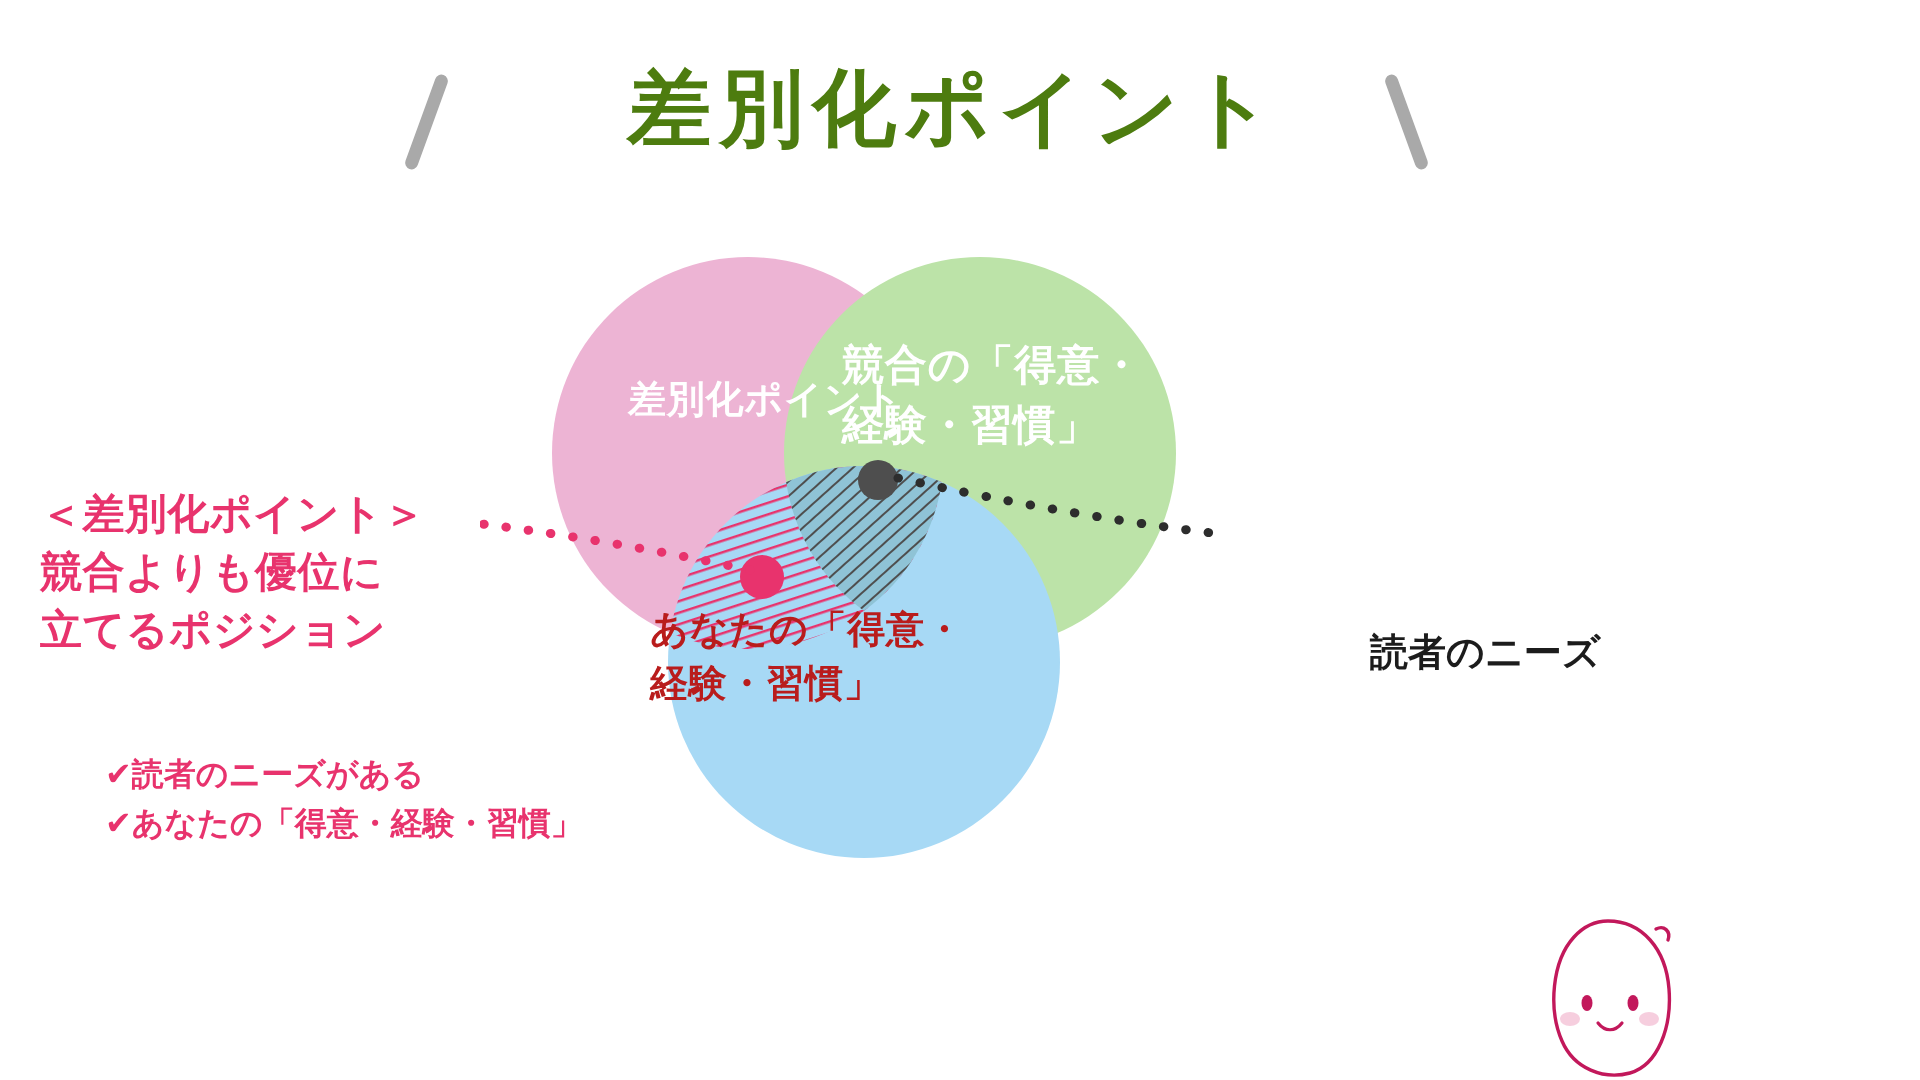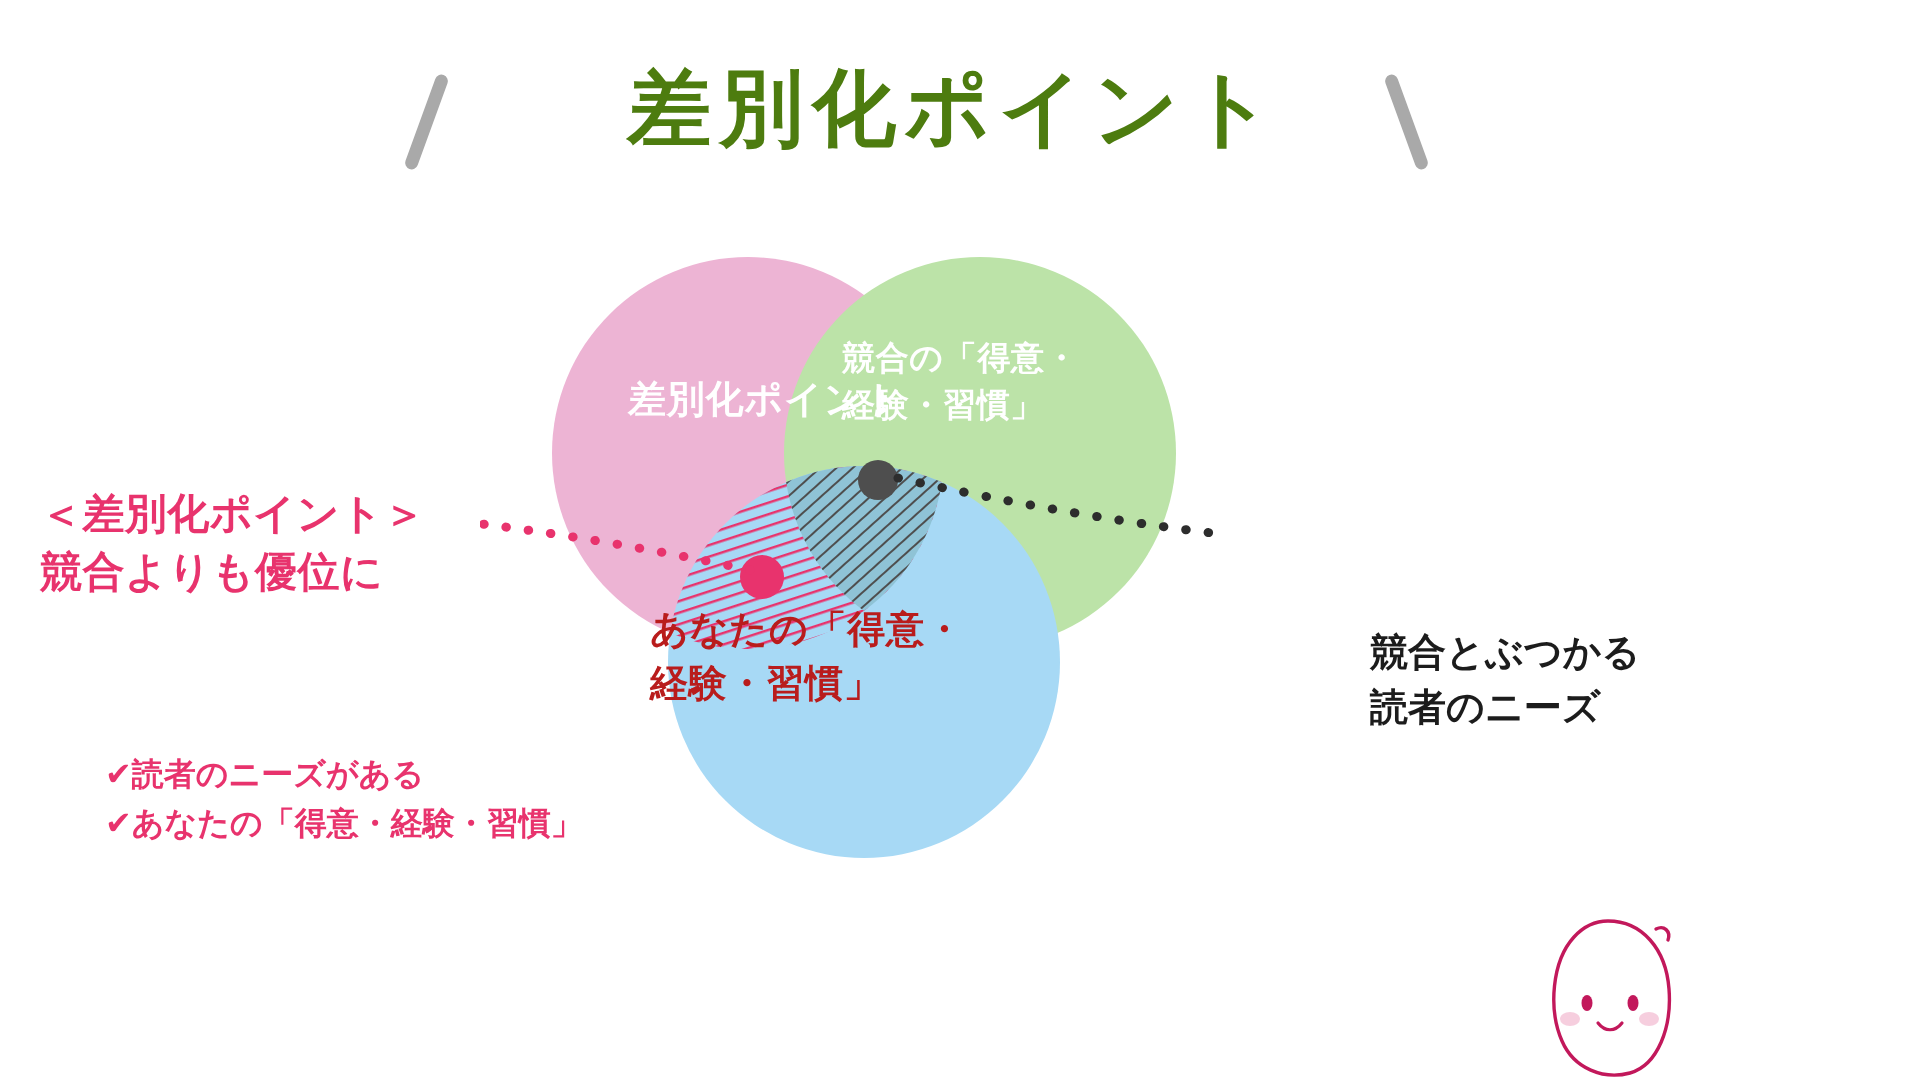--- a/index.html
+++ b/index.html
@@ -140,48 +140,48 @@
       <path d="M 418 253 C 530 278 680 306 830 318" fill="none" stroke="#2d2d2d" stroke-width="9" stroke-linecap="round" stroke-dasharray="0.5 22"></path>
     </svg>
 
     
     <div style="position:absolute;left:148px;top:150px;width:240px;text-align:center;
                 color:#fff;font-size:38px;font-weight:700;line-height:1.28;letter-spacing:.02em;white-space:nowrap;">
       <div>差別化ポイント</div>
     </div>
 
     <div style="position:absolute;left:362px;top:110px;width:280px;text-align:left;
-                color:#fff;font-size:33px;font-weight:700;line-height:1.42;letter-spacing:.02em;white-space:nowrap;">
+                color:#fff;font-size:42px;font-weight:700;line-height:1.42;letter-spacing:.02em;white-space:nowrap;">
       <div>競合の「得意・</div>
       <div>経験・習慣」</div>
     </div>
 
     <div style="position:absolute;left:170px;top:378px;width:300px;text-align:left;
                 color:#b91c1c;font-size:38px;font-weight:700;line-height:1.42;letter-spacing:.02em;white-space:nowrap;">
       <div>あなたの「得意・</div>
       <div>経験・習慣」</div>
     </div>
   </div>
 
   <div class="lead">
     <div>＜差別化ポイント＞</div>
     <div>競合よりも優位に</div>
+    <div>立てるポジション</div>
   </div>
 
   <div class="conds">
     <div class="item">
       <span>✔</span><span>読者のニーズがある</span>
     </div>
     <div class="item">
       <span>✔</span><span>あなたの「得意・経験・習慣」</span>
     </div>
   </div>
 
   <div class="right-note">
-    <div>競合とぶつかる</div>
     <div>読者のニーズ</div>
   </div>
 
   <div class="mascot">
     <svg width="160" height="165" viewBox="0 0 160 165" xmlns="http://www.w3.org/2000/svg">
       <path d="M78 6 C112 6 136 34 139 74 C142 112 128 150 100 158 C74 165 44 154 32 126 C18 94 22 46 44 22 C54 11 65 6 78 6 Z" fill="#ffffff" stroke="#C2185B" stroke-width="3.4" stroke-linejoin="round"></path>
       <path d="M126 14 C134 10 141 16 138 25" fill="none" stroke="#C2185B" stroke-width="3.4" stroke-linecap="round"></path>
       <ellipse cx="57" cy="88" rx="5.5" ry="8" fill="#C2185B"></ellipse>
       <ellipse cx="103" cy="88" rx="5.5" ry="8" fill="#C2185B"></ellipse>
       <ellipse cx="40" cy="104" rx="10" ry="7" fill="#F5C6D8" opacity="0.85"></ellipse>

